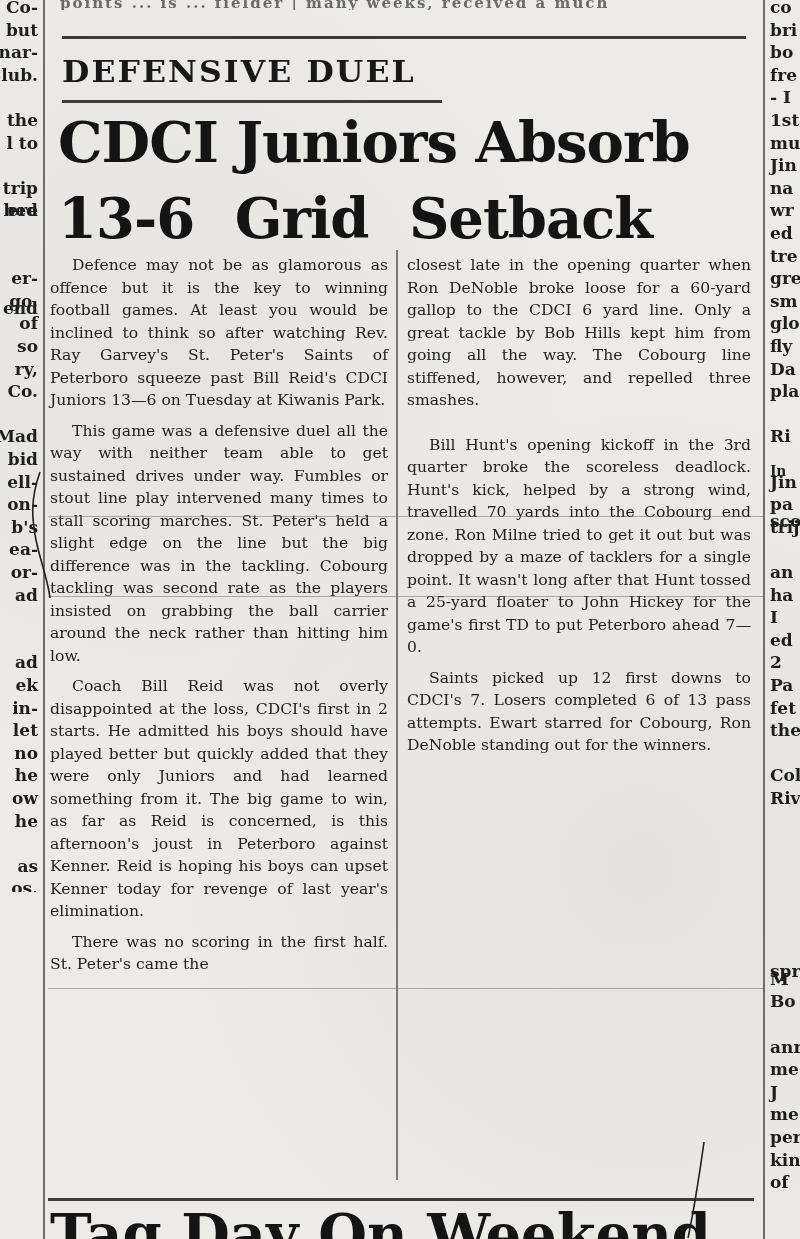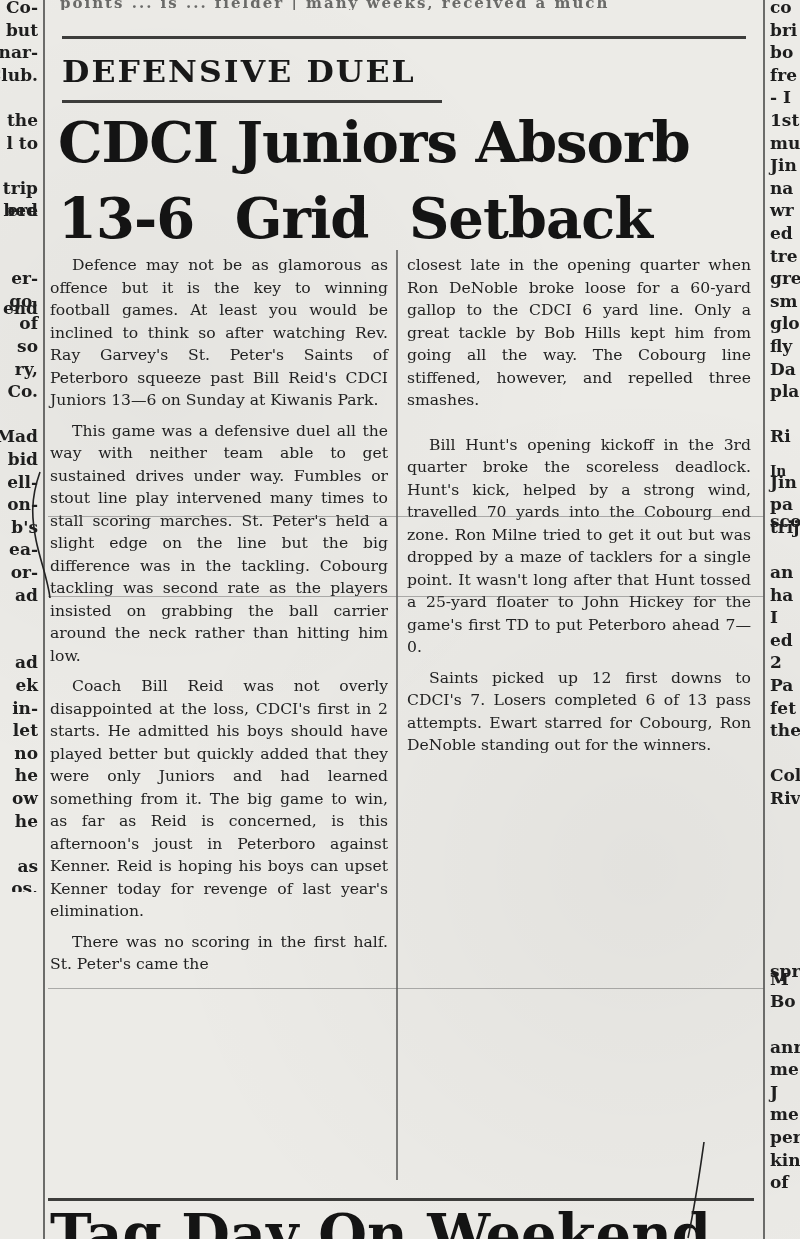--- a/index.html
+++ b/index.html
@@ -204,21 +204,21 @@
   <div class="vrule-mid"></div>
 
   <div class="hrule top"></div>
   <div class="kicker">DEFENSIVE DUEL</div>
   <div class="hrule kicker-under"></div>
 
   <div class="headline l1">CDCI Juniors Absorb</div>
   <div class="headline l2">13-6 Grid Setback</div>
 
   <div class="col left">
-    <p>Defence may not be as glamorous as offence but it is the key to winning football games. At least you would be inclined to think so after watching Rev. Ray Garvey's St. Peter's Saints of Peterboro squeeze past Bill Reid's CDCI Juniors 13—6 on Sunday at Kiwanis Park.</p>
+    <p>Defence may not be as glamorous as offence but it is the key to winning football games. At least you would be inclined to think so after watching Rev. Ray Garvey's St. Peter's Saints of Peterboro squeeze past Bill Reid's CDCI Juniors 13—6 on Tuesday at Kiwanis Park.</p>
     <p>This game was a defensive duel all the way with neither team able to get sustained drives under way. Fumbles or stout line play intervened many times to stall scoring marches. St. Peter's held a slight edge on the line but the big difference was in the tackling. Cobourg tackling was second rate as the players insisted on grabbing the ball carrier around the neck rather than hitting him low.</p>
     <p>Coach Bill Reid was not overly disappointed at the loss, CDCI's first in 2 starts. He admitted his boys should have played better but quickly added that they were only Juniors and had learned something from it. The big game to win, as far as Reid is concerned, is this afternoon's joust in Peterboro against Kenner. Reid is hoping his boys can upset Kenner today for revenge of last year's elimination.</p>
     <p>There was no scoring in the first half. St. Peter's came the</p>
   </div>
 
   <div class="col right">
     <p class="cont">closest late in the opening quarter when Ron DeNoble broke loose for a 60-yard gallop to the CDCI 6 yard line. Only a great tackle by Bob Hills kept him from going all the way. The Cobourg line stiffened, however, and repelled three smashes.</p>
     <p style="margin-top:22px">Bill Hunt's opening kickoff in the 3rd quarter broke the scoreless deadlock. Hunt's kick, helped by a strong wind, travelled 70 yards into the Cobourg end zone. Ron Milne tried to get it out but was dropped by a maze of tacklers for a single point. It wasn't long after that Hunt tossed a 25-yard floater to John Hickey for the game's first TD to put Peterboro ahead 7—0.</p>
     <p>Saints picked up 12 first downs to CDCI's 7. Losers completed 6 of 13 pass attempts. Ewart starred for Cobourg, Ron DeNoble standing out for the winners.</p>
   </div>

